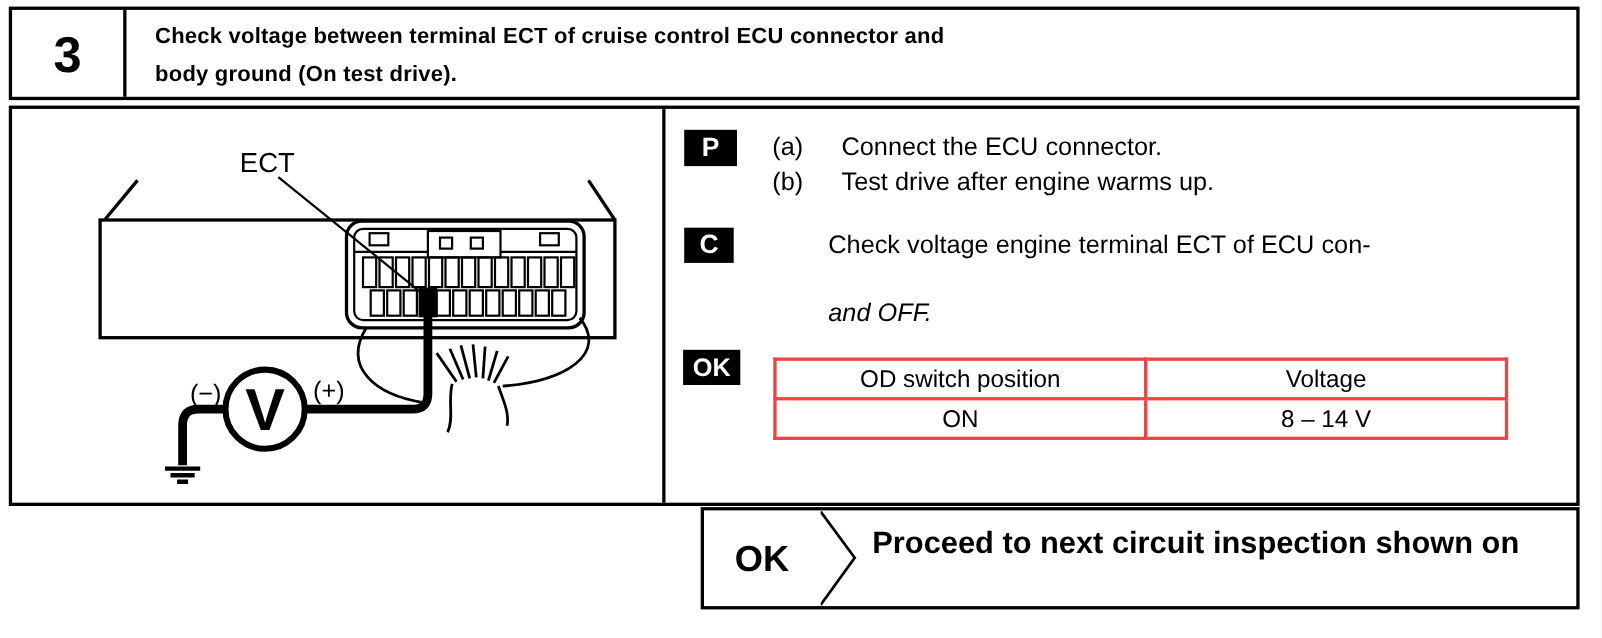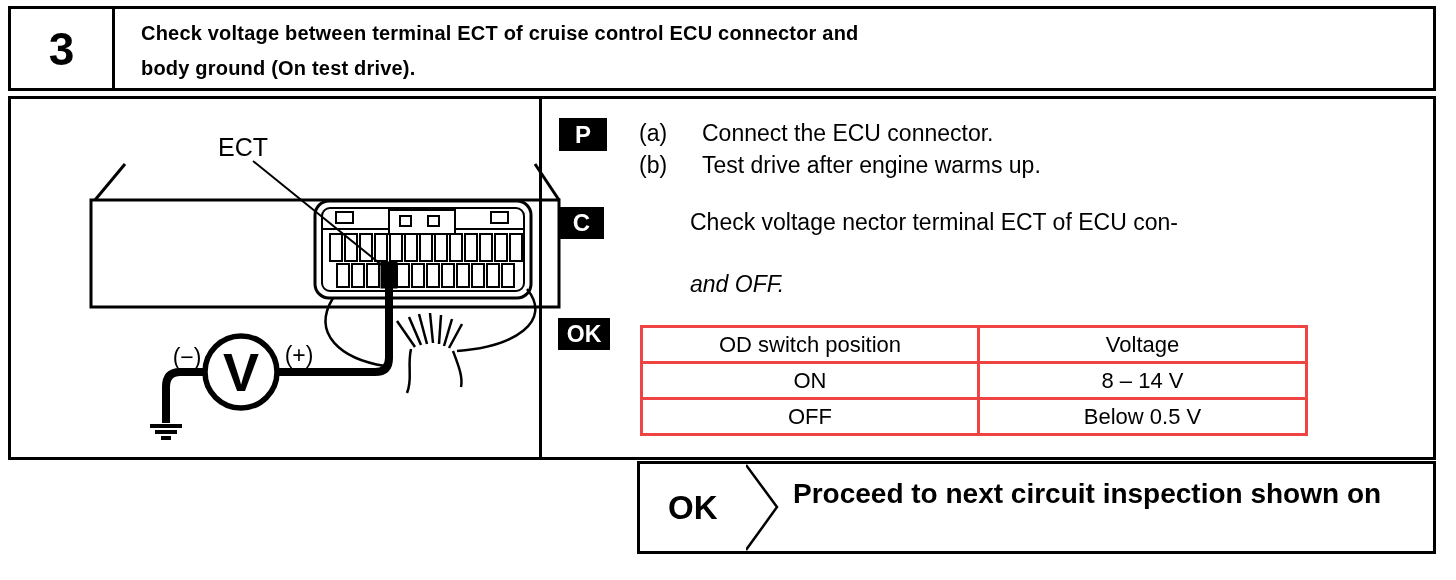--- a/index.html
+++ b/index.html
@@ -7,21 +7,21 @@
         font-family:"Liberation Sans",sans-serif;color:#000;overflow:hidden;}
   .box{position:absolute;border:3px solid #000;background:#fff;box-sizing:border-box;}
   
   #header{left:8px;top:6px;width:1428px;height:85px;display:flex;}
   #step-no-cell{width:101px;border-right:3px solid #000;display:flex;align-items:center;justify-content:center;}
   #step-no{font-size:46px;font-weight:bold;}
   #title-cell{flex:1;padding:7px 0 0 26px;}
   .title-line{font-size:20px;font-weight:bold;line-height:35px;letter-spacing:.2px;}
   
   #main{left:8px;top:96px;width:1428px;height:364px;display:flex;}
-  #diagram-panel{width:531px;border-right:3px solid #000;position:relative;box-sizing:border-box;}
+  #diagram-panel{width:594px;border-right:3px solid #000;position:relative;box-sizing:border-box;}
   #instr-panel{flex:1;position:relative;}
   
   .badge{position:absolute;background:#000;color:#fff;font-weight:bold;font-size:24px;
          display:flex;align-items:center;justify-content:center;}
   
   .instr-row{position:absolute;left:97px;font-size:23px;font-weight:500;line-height:32px;white-space:nowrap;}
   .instr-prefix{display:inline-block;width:63px;}
   .check-line{position:absolute;left:148px;font-size:23px;font-weight:500;line-height:31px;white-space:nowrap;}
   
   #spec-table{position:absolute;left:98px;top:226px;border-collapse:collapse;}
@@ -145,37 +145,33 @@
     <div id="instr-panel">
       <div class="badge" style="left:17px;top:19px;width:48px;height:33px;">P</div>
       <div class="instr-row" style="top:18px;">
         <span class="instr-prefix">(a)</span><span>Connect the ECU connector.</span>
       </div>
       <div class="instr-row" style="top:50px;">
         <span class="instr-prefix">(b)</span><span>Test drive after engine warms up.</span>
       </div>
 
       <div class="badge" style="left:17px;top:108px;width:45px;height:32px;">C</div>
-      <div class="check-line" style="top:108px;">Check voltage nector terminal ECT of ECU con-</div>
+      <div class="check-line" style="top:108px;">Check voltage engine terminal ECT of ECU con-</div>
       <div class="check-line" style="top:170px;font-style:italic;">and OFF.</div>
 
       <div class="badge" style="left:16px;top:219px;width:52px;height:32px;font-size:23px;">OK</div>
       <table id="spec-table">
         <tbody>
             <tr>
           <th class="c1">OD switch position</th>
           <th class="c2">Voltage</th>
         </tr>
         <tr>
           <td>ON</td>
           <td>8 – 14 V</td>
-        </tr>
-        <tr>
-          <td>OFF</td>
-          <td>Below 0.5 V</td>
         </tr>
       </tbody>
         </table>
     </div>
   </div>
 
 
   <div id="ok-box" class="box">
     <div id="ok-label">OK</div>
     <svg id="chevron" width="36" height="87" viewBox="0 0 36 87">

